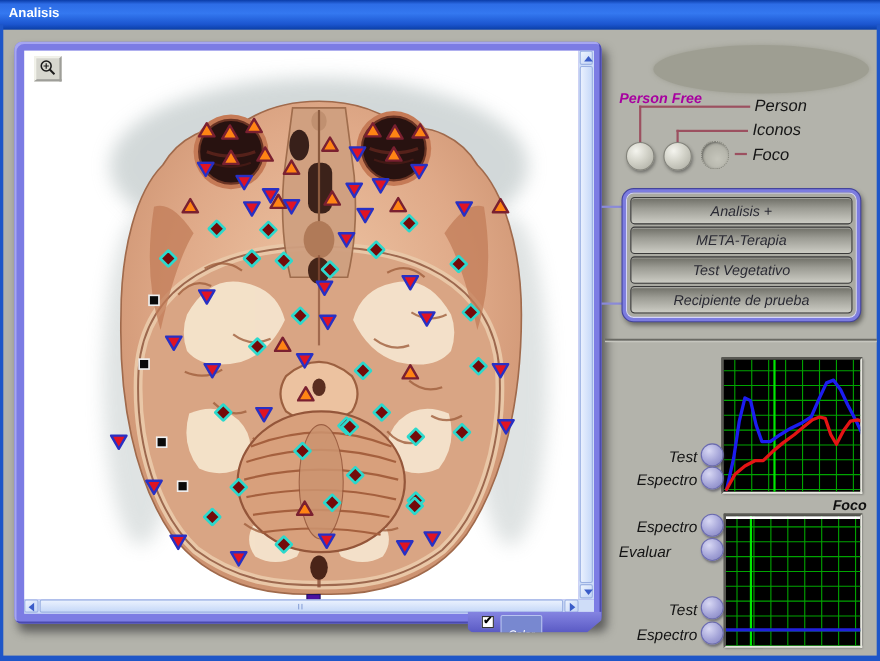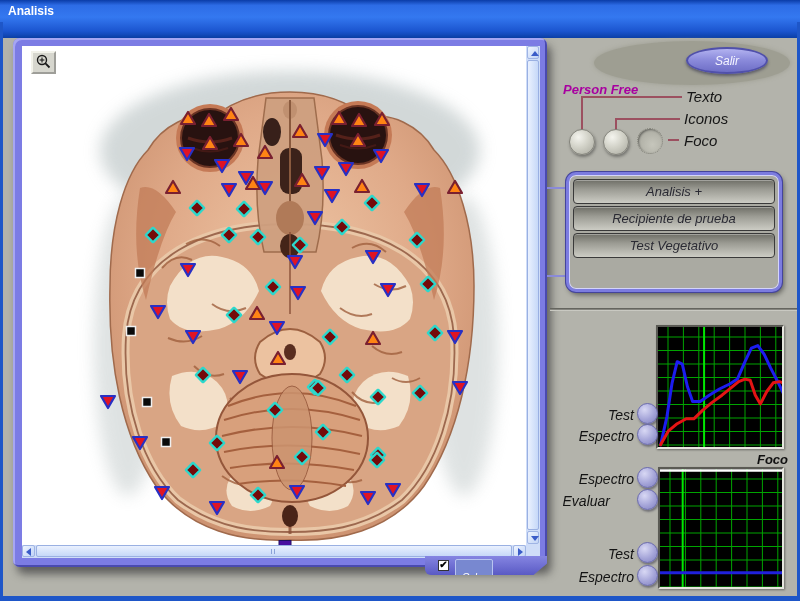--- a/index.html
+++ b/index.html
@@ -2,21 +2,21 @@
 <html><head>
 <meta charset="utf-8">
 <style>
   html,body{margin:0;padding:0;background:#555;}
   *{box-sizing:border-box;font-family:"Liberation Sans",sans-serif;}
   #win{position:relative;width:800px;height:601px;background:#b3b3ab;overflow:hidden;
        box-shadow:0 0 0 1px #00247a;}
   .abs{position:absolute;}
 
   
-  .titlebar{left:0;top:0;width:800px;height:38px;
+  .titlebar{left:0;top:0;width:800px;height:27px;
     background:linear-gradient(180deg,#0a3ca8 0%,#2d6ce6 14%,#3478f0 45%,#1b55cf 82%,#0b3fa6 100%);
     color:#fff;font-size:12px;font-weight:bold;line-height:22px;padding-left:8px;}
   .border-l{left:0;top:22px;width:3px;height:579px;background:#1e56c8;}
   .border-r{left:797px;top:22px;width:3px;height:579px;background:#1e56c8;}
   .border-b{left:0;top:596px;width:800px;height:5px;background:#1e56c8;}
 
   
   .vframe{left:13px;top:38px;width:534px;height:529px;background:#7c7ce4;border-radius:7px;
     box-shadow:inset -2px -2px 0 #4a4ab0, inset 2px 2px 0 #a6a6f2, 4px 7px 9px rgba(25,25,30,.55);}
   .vcontent{left:22px;top:46px;width:504px;height:499px;background:#fff;overflow:hidden;}
@@ -488,43 +488,43 @@
       </div>
   </div>
 
   <div class="abs color-tab">
     <span class="cbox"><span>✔</span></span>
     <span class="clabel">Color</span>
   </div>
 
 
   <div class="abs salir-shadow"></div>
-  <button class="abs salir-btn">Salir</button>
   <div class="abs person-free">Person Free</div>
 
-  <div class="abs rlabel" style="left:686px;top:88px;">Texto</div>
+  <div class="abs rlabel" style="left:686px;top:88px;">Person</div>
   <div class="abs rlabel" style="left:684px;top:110px;">Iconos</div>
   <div class="abs rlabel" style="left:684px;top:132px;">Foco</div>
 
   <div class="abs mline" style="left:581px;top:96px;width:101px;height:2px;"></div>
   <div class="abs mline" style="left:581px;top:96px;width:2px;height:34px;"></div>
   <div class="abs mline" style="left:615px;top:118px;width:65px;height:2px;"></div>
   <div class="abs mline" style="left:615px;top:118px;width:2px;height:12px;"></div>
   <div class="abs mline" style="left:668px;top:139px;width:11px;height:2px;"></div>
 
   <button class="abs rbtn" style="left:569px;top:129px;"></button>
   <button class="abs rbtn" style="left:603px;top:129px;"></button>
   <button class="abs rbtn pressed" style="left:637px;top:128px;"></button>
 
   <div class="abs bracket" style="left:547px;top:187px;width:20px;"></div>
   <div class="abs bracket" style="left:547px;top:275px;width:20px;"></div>
   <div class="abs menu-group">
     <button class="menu-btn">Analisis +</button>
+    <button class="menu-btn">META-Terapia</button>
+    <button class="menu-btn">Test Vegetativo</button>
     <button class="menu-btn">Recipiente de prueba</button>
-    <button class="menu-btn">Test Vegetativo</button>
   </div>
 
   <div class="abs divider"></div>
 
   <svg class="abs chart-box" style="left:656px;top:325px;" width="128" height="124">
       <line x1="10" y1="0" x2="10" y2="124" stroke="#00a400" stroke-width="1"></line>
       <line x1="25.4" y1="0" x2="25.4" y2="124" stroke="#00a400" stroke-width="1"></line>
       <line x1="40.8" y1="0" x2="40.8" y2="124" stroke="#00a400" stroke-width="1"></line>
       <line x1="56.199999999999996" y1="0" x2="56.199999999999996" y2="124" stroke="#00a400" stroke-width="1"></line>
       <line x1="71.6" y1="0" x2="71.6" y2="124" stroke="#00a400" stroke-width="1"></line>

